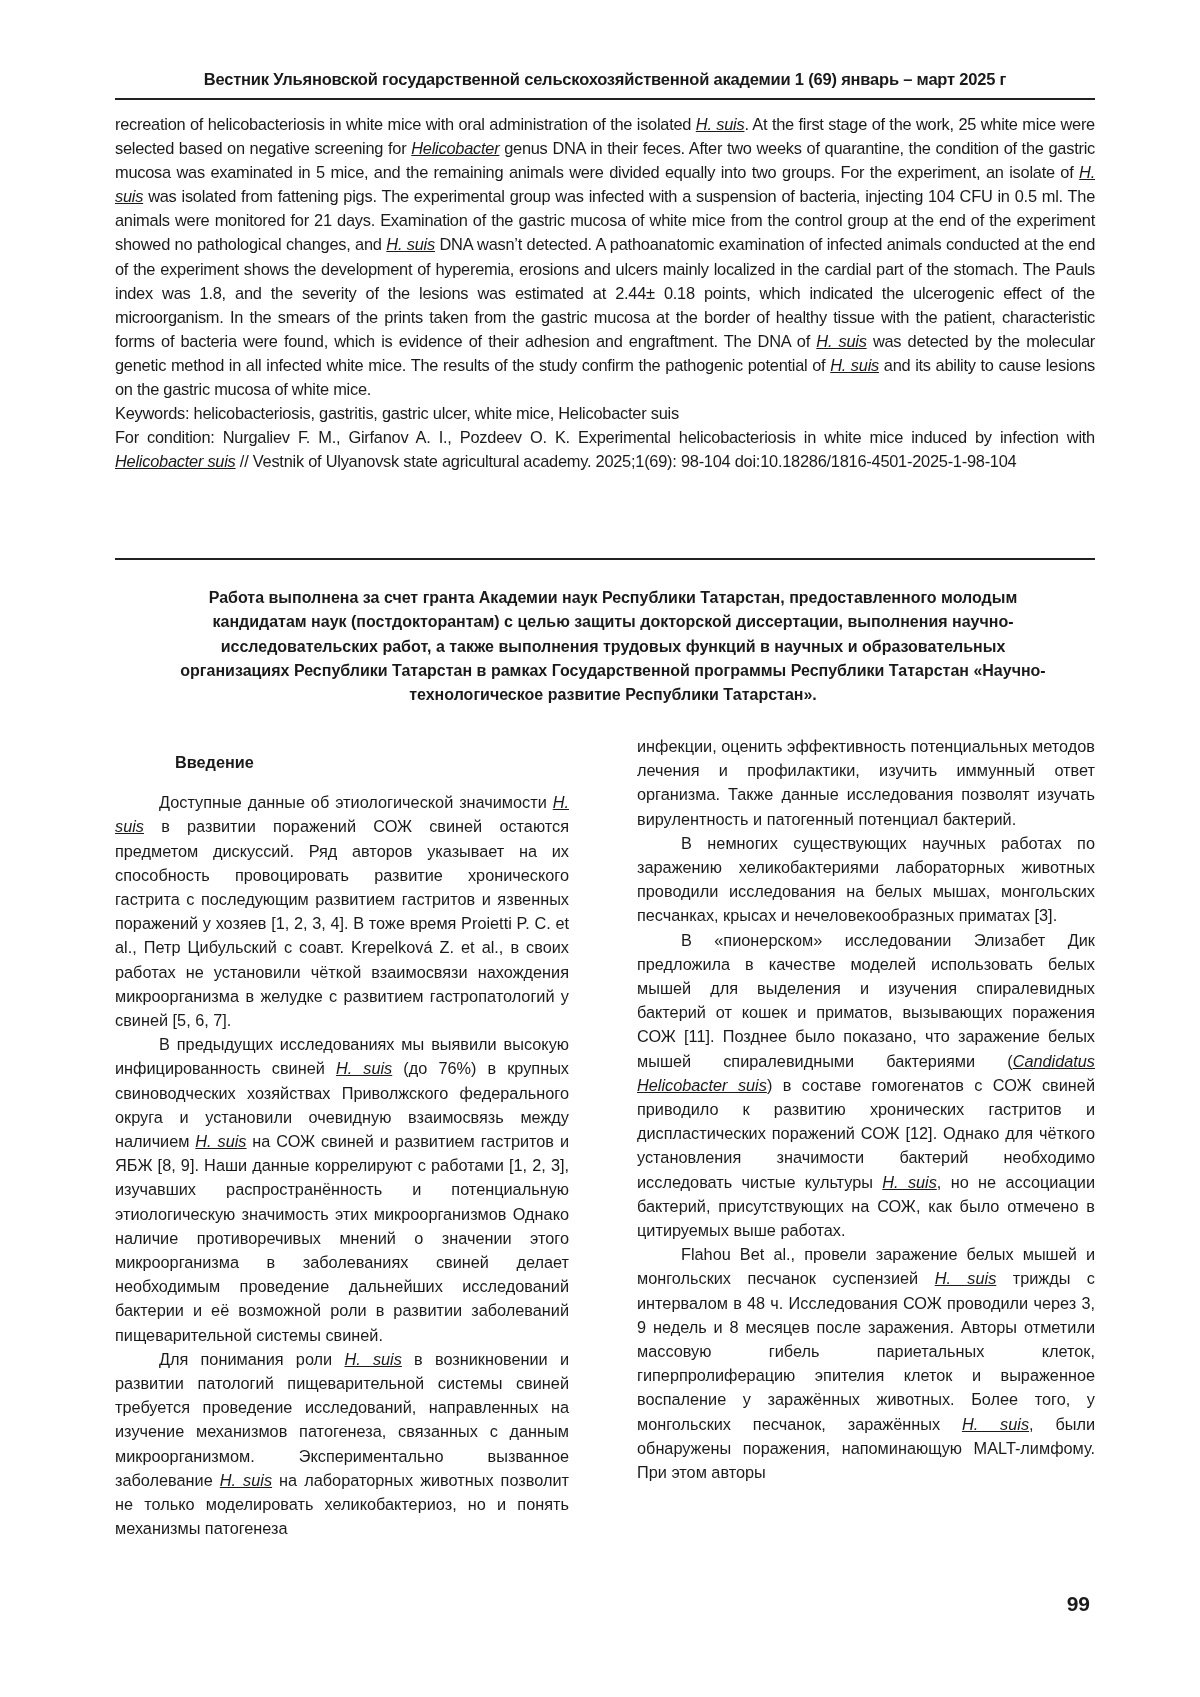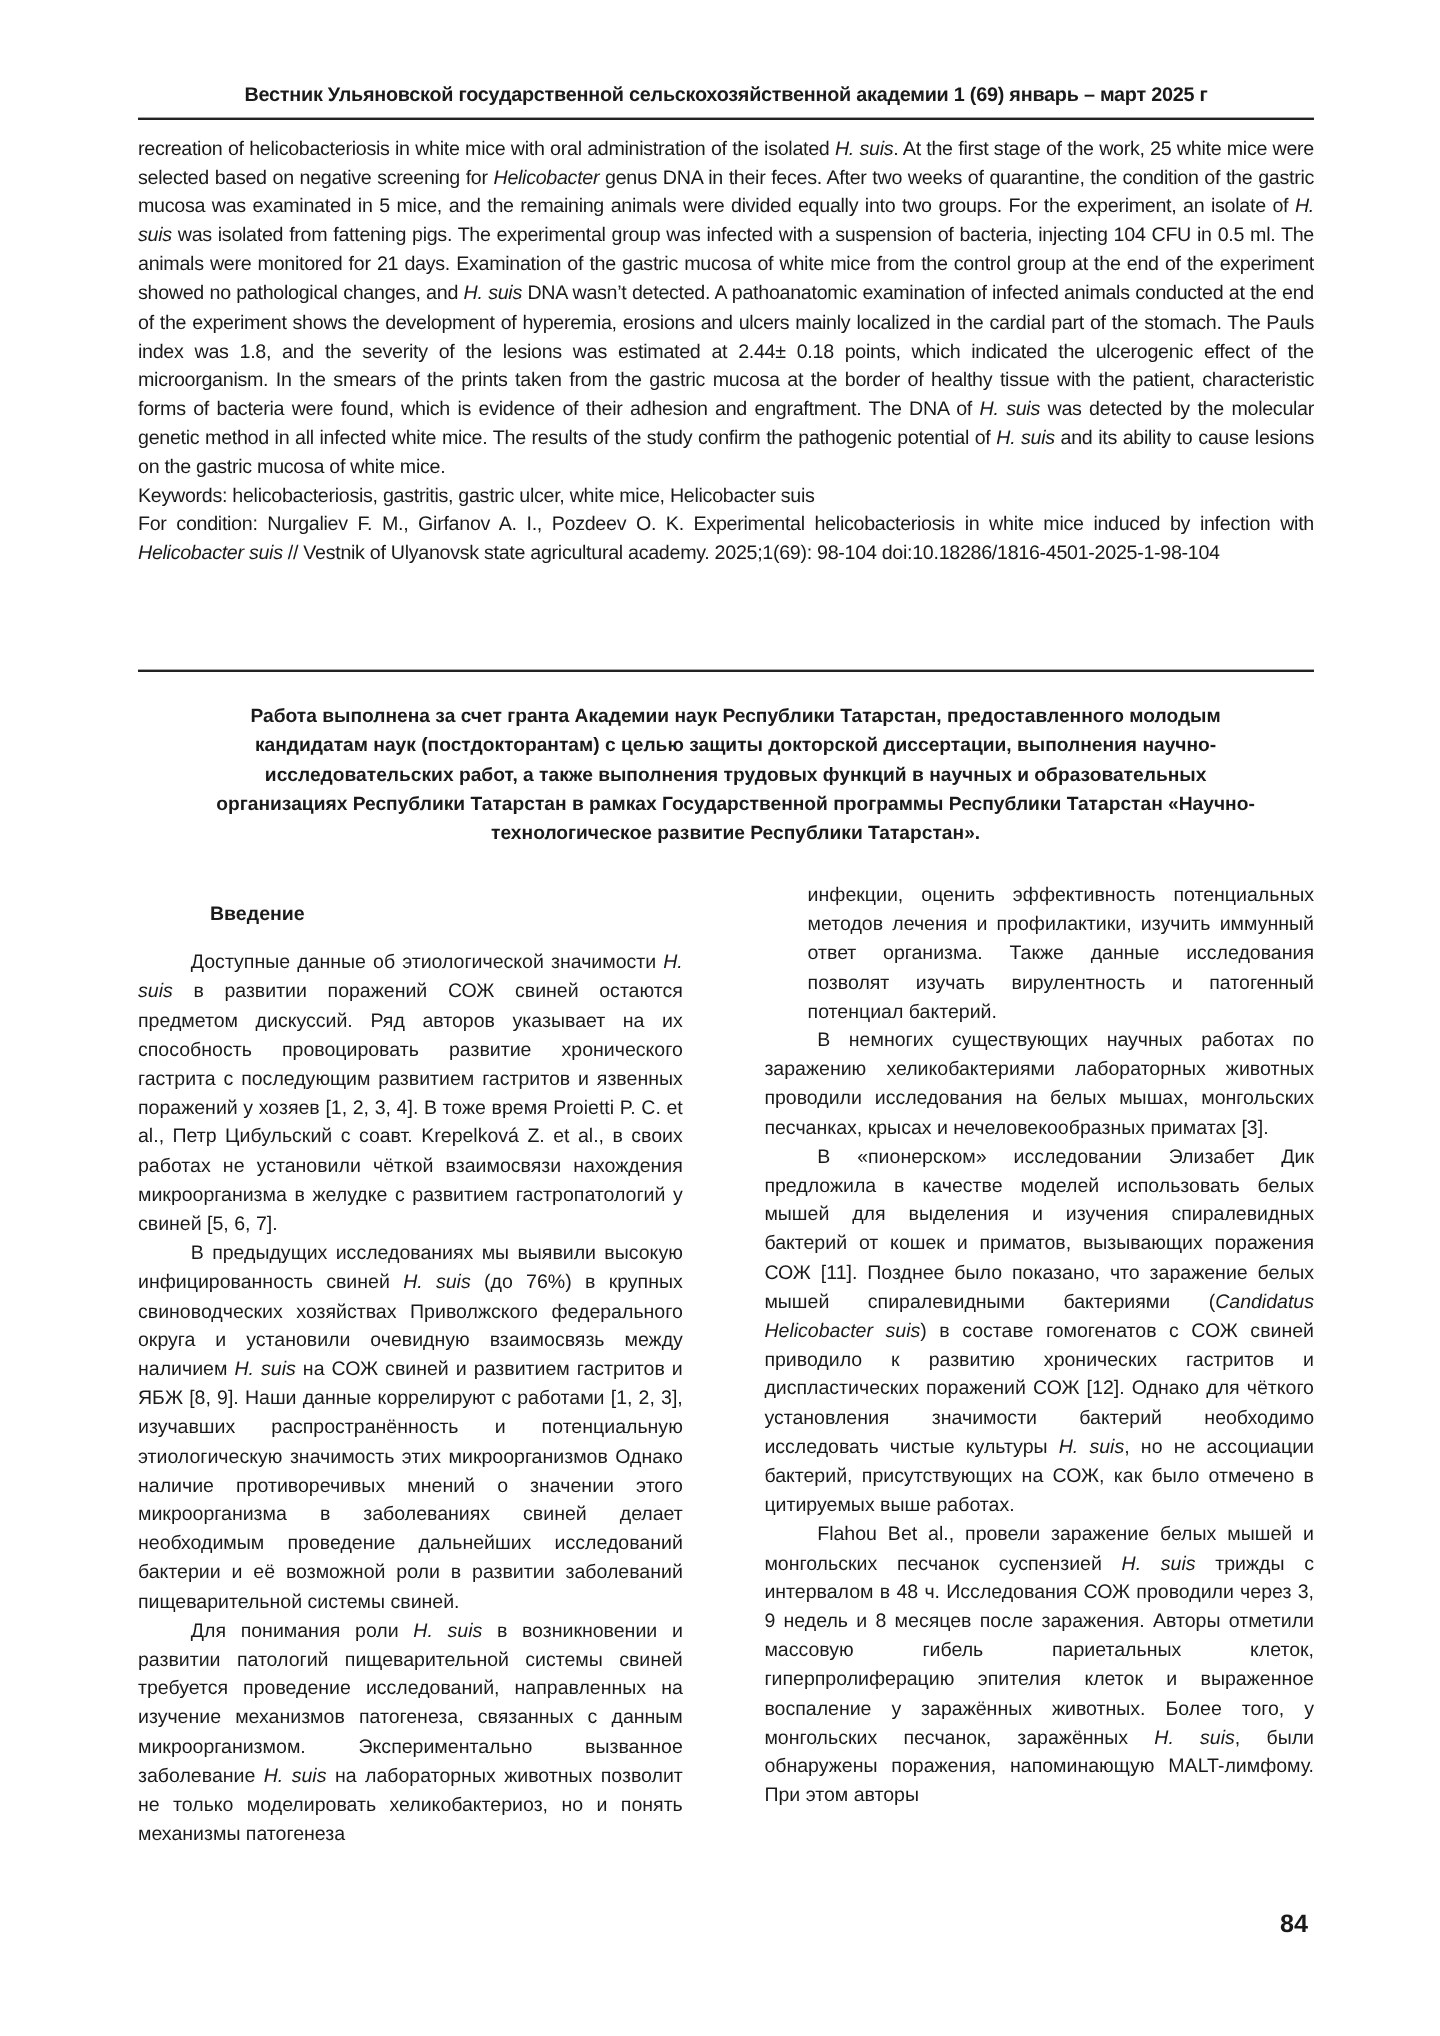--- a/index.html
+++ b/index.html
@@ -13,23 +13,23 @@
               font-size: 16.4px; line-height: 24.1px; text-align: justify; letter-spacing: -0.25px; }
   .abstract p { margin: 0; }
   .abstract b { font-weight: normal; }
   .rule2 { position: absolute; left: 115px; right: 105px; top: 558px; border-top: 2px solid #222; }
   .grant { position: absolute; left: 166px; right: 140px; top: 586px; text-align: center;
            font-weight: bold; font-size: 16px; line-height: 24.3px; }
   .col { position: absolute; top: 734px; font-size: 16.3px; line-height: 24.2px; text-align: justify; }
   .col-left { left: 115px; width: 454px; }
   .col-right { left: 637px; width: 458px; }
   .col p { margin: 0; text-indent: 44px; }
-  .col p.noind { text-indent: 0; margin-left: 36px; }
+  .col p.noind { text-indent: 0; }
   .col h3 { margin: 16px; font-size: 16.3px; font-weight: bold; padding-left: 44px; line-height: 24.2px; }
-  i { font-style: italic; }
+  i { font-style: italic; text-decoration: underline; }
   .page-num { position: absolute; right: 110px; top: 1592px; font-weight: bold; font-size: 21px; }
 </style>
 </head>
 <body>
 
 <div class="header">Вестник Ульяновской государственной сельскохозяйственной академии 1 (69) январь – март 2025 г</div>
 <div class="header-rule"></div>
 
 <div class="abstract">
   <p>
@@ -49,13 +49,13 @@
   <p><span>Для понимания роли </span><i>H. suis</i><span> в возникновении и развитии патологий пищеварительной системы свиней требуется проведение исследований, направленных на изучение механизмов патогенеза, связанных с данным микроорганизмом. Экспериментально вызванное заболевание </span><i>H. suis</i><span> на лабораторных животных позволит не только моделировать хеликобактериоз, но и понять механизмы патогенеза</span></p>
 </div>
 
 <div class="col col-right">
   <p class="noind">инфекции, оценить эффективность потенциальных методов лечения и профилактики, изучить иммунный ответ организма. Также данные исследования позволят изучать вирулентность и патогенный потенциал бактерий.</p>
   <p>В немногих существующих научных работах по заражению хеликобактериями лабораторных животных проводили исследования на белых мышах, монгольских песчанках, крысах и нечеловекообразных приматах [3].</p>
   <p><span>В «пионерском» исследовании Элизабет Дик предложила в качестве моделей использовать белых мышей для выделения и изучения спиралевидных бактерий от кошек и приматов, вызывающих поражения СОЖ [11]. Позднее было показано, что заражение белых мышей спиралевидными бактериями (</span><i>Candidatus Helicobacter suis</i><span>) в составе гомогенатов с СОЖ свиней приводило к развитию хронических гастритов и диспластических поражений СОЖ [12]. Однако для чёткого установления значимости бактерий необходимо исследовать чистые культуры </span><i>H. suis</i><span>, но не ассоциации бактерий, присутствующих на СОЖ, как было отмечено в цитируемых выше работах.</span></p>
   <p><span>Flahou Bet al., провели заражение белых мышей и монгольских песчанок суспензией </span><i>H. suis</i><span> трижды с интервалом в 48 ч. Исследования СОЖ проводили через 3, 9 недель и 8 месяцев после заражения. Авторы отметили массовую гибель париетальных клеток, гиперпролиферацию эпителия клеток и выраженное воспаление у заражённых животных. Более того, у монгольских песчанок, заражённых </span><i>H. suis</i><span>, были обнаружены поражения, напоминающую MALT-лимфому. При этом авторы</span></p>
 </div>
 
-<div class="page-num">84</div>
+<div class="page-num">99</div>
 
 </body></html>

